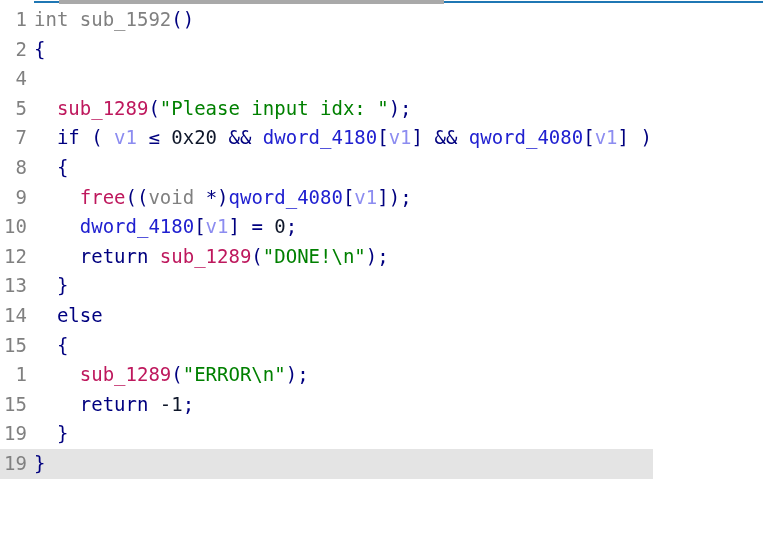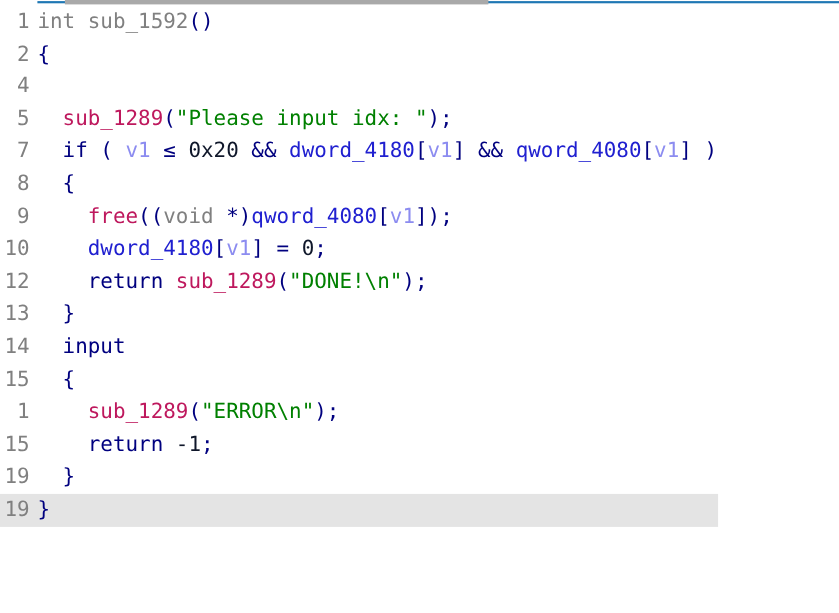--- a/index.html
+++ b/index.html
@@ -121,21 +121,21 @@
       <div class="code-line"><span class="gutter">1</span><span class="sep"></span><span class="src"><span class="t-type">int</span><span class="t-plain"> </span><span class="t-type">sub_1592</span><span class="t-plain">()</span></span></div>
       <div class="code-line"><span class="gutter">2</span><span class="sep"></span><span class="src"><span class="t-plain">{</span></span></div>
       <div class="code-line"><span class="gutter">4</span><span class="sep"></span><span class="src">&nbsp;</span></div>
       <div class="code-line"><span class="gutter">5</span><span class="sep"></span><span class="src"><span class="t-plain">  </span><span class="t-func">sub_1289</span><span class="t-plain">(</span><span class="t-str">"Please input idx: "</span><span class="t-plain">);</span></span></div>
       <div class="code-line"><span class="gutter">7</span><span class="sep"></span><span class="src"><span class="t-kw">  if ( </span><span class="t-lvar">v1</span><span class="t-plain"> ≤ </span><span class="t-num">0x20</span><span class="t-plain"> &amp;&amp; </span><span class="t-gvar">dword_4180</span><span class="t-plain">[</span><span class="t-lvar">v1</span><span class="t-plain">]</span><span class="t-plain"> &amp;&amp; </span><span class="t-gvar">qword_4080</span><span class="t-plain">[</span><span class="t-lvar">v1</span><span class="t-plain">] )</span></span></div>
       <div class="code-line"><span class="gutter">8</span><span class="sep"></span><span class="src"><span class="t-plain">  {</span></span></div>
       <div class="code-line"><span class="gutter">9</span><span class="sep"></span><span class="src"><span class="t-plain">    </span><span class="t-func">free</span><span class="t-plain">((</span><span class="t-type">void</span><span class="t-plain"> *)</span><span class="t-gvar">qword_4080</span><span class="t-plain">[</span><span class="t-lvar">v1</span><span class="t-plain">]);</span></span></div>
       <div class="code-line"><span class="gutter">10</span><span class="sep"></span><span class="src"><span class="t-plain">    </span><span class="t-gvar">dword_4180</span><span class="t-plain">[</span><span class="t-lvar">v1</span><span class="t-plain">] = </span><span class="t-num">0</span><span class="t-plain">;</span></span></div>
       <div class="code-line"><span class="gutter">12</span><span class="sep"></span><span class="src"><span class="t-kw">    return </span><span class="t-func">sub_1289</span><span class="t-plain">(</span><span class="t-str">"DONE!\n"</span><span class="t-plain">);</span></span></div>
       <div class="code-line"><span class="gutter">13</span><span class="sep"></span><span class="src"><span class="t-plain">  }</span></span></div>
-      <div class="code-line"><span class="gutter">14</span><span class="sep"></span><span class="src"><span class="t-kw">  input</span></span></div>
+      <div class="code-line"><span class="gutter">14</span><span class="sep"></span><span class="src"><span class="t-kw">  else</span></span></div>
       <div class="code-line"><span class="gutter">15</span><span class="sep"></span><span class="src"><span class="t-plain">  {</span></span></div>
       <div class="code-line"><span class="gutter">1</span><span class="sep"></span><span class="src"><span class="t-plain">    </span><span class="t-func">sub_1289</span><span class="t-plain">(</span><span class="t-str">"ERROR\n"</span><span class="t-plain">);</span></span></div>
       <div class="code-line"><span class="gutter">15</span><span class="sep"></span><span class="src"><span class="t-kw">    return </span><span class="t-num">-1</span><span class="t-plain">;</span></span></div>
       <div class="code-line"><span class="gutter">19</span><span class="sep"></span><span class="src"><span class="t-plain">  }</span></span></div>
       <div class="code-line current"><span class="gutter">19</span><span class="sep"></span><span class="src"><span class="t-plain">}</span></span></div>
     </div>
 
 </div>
 
 </body></html>

